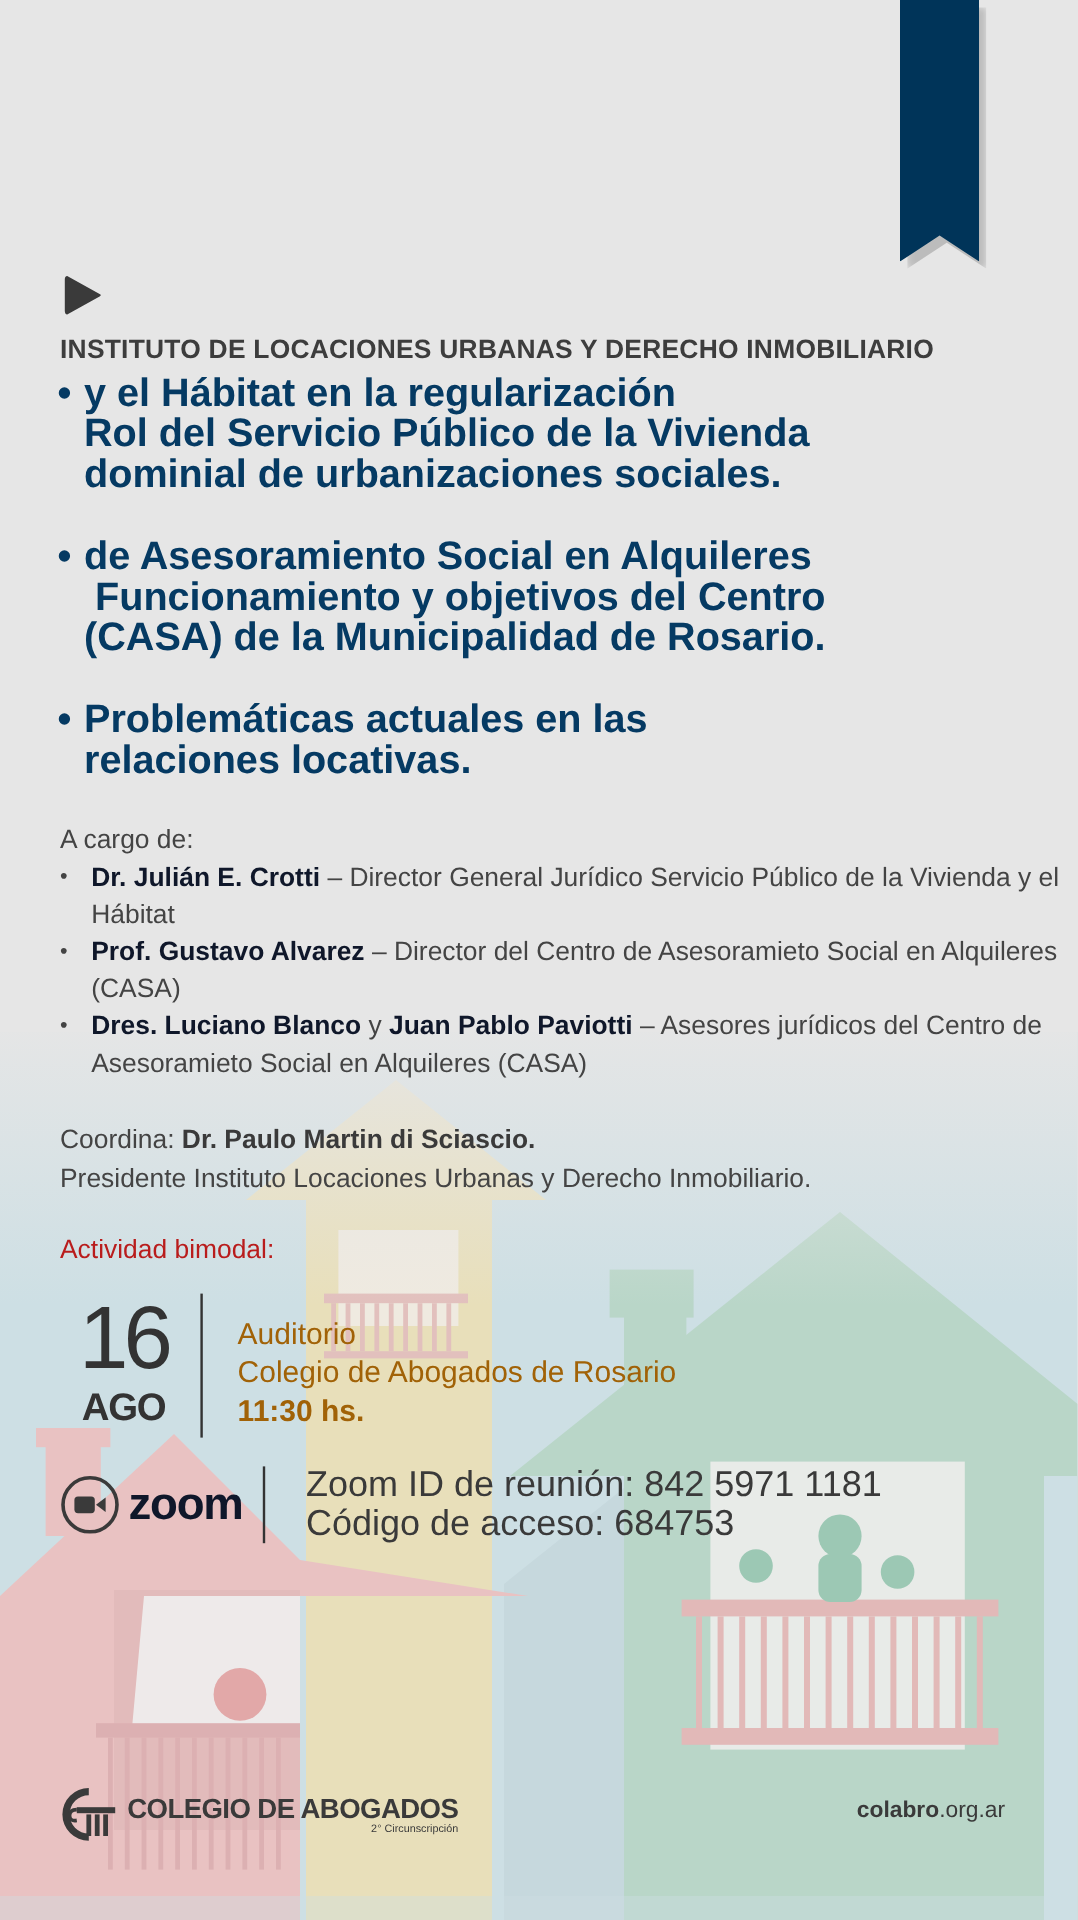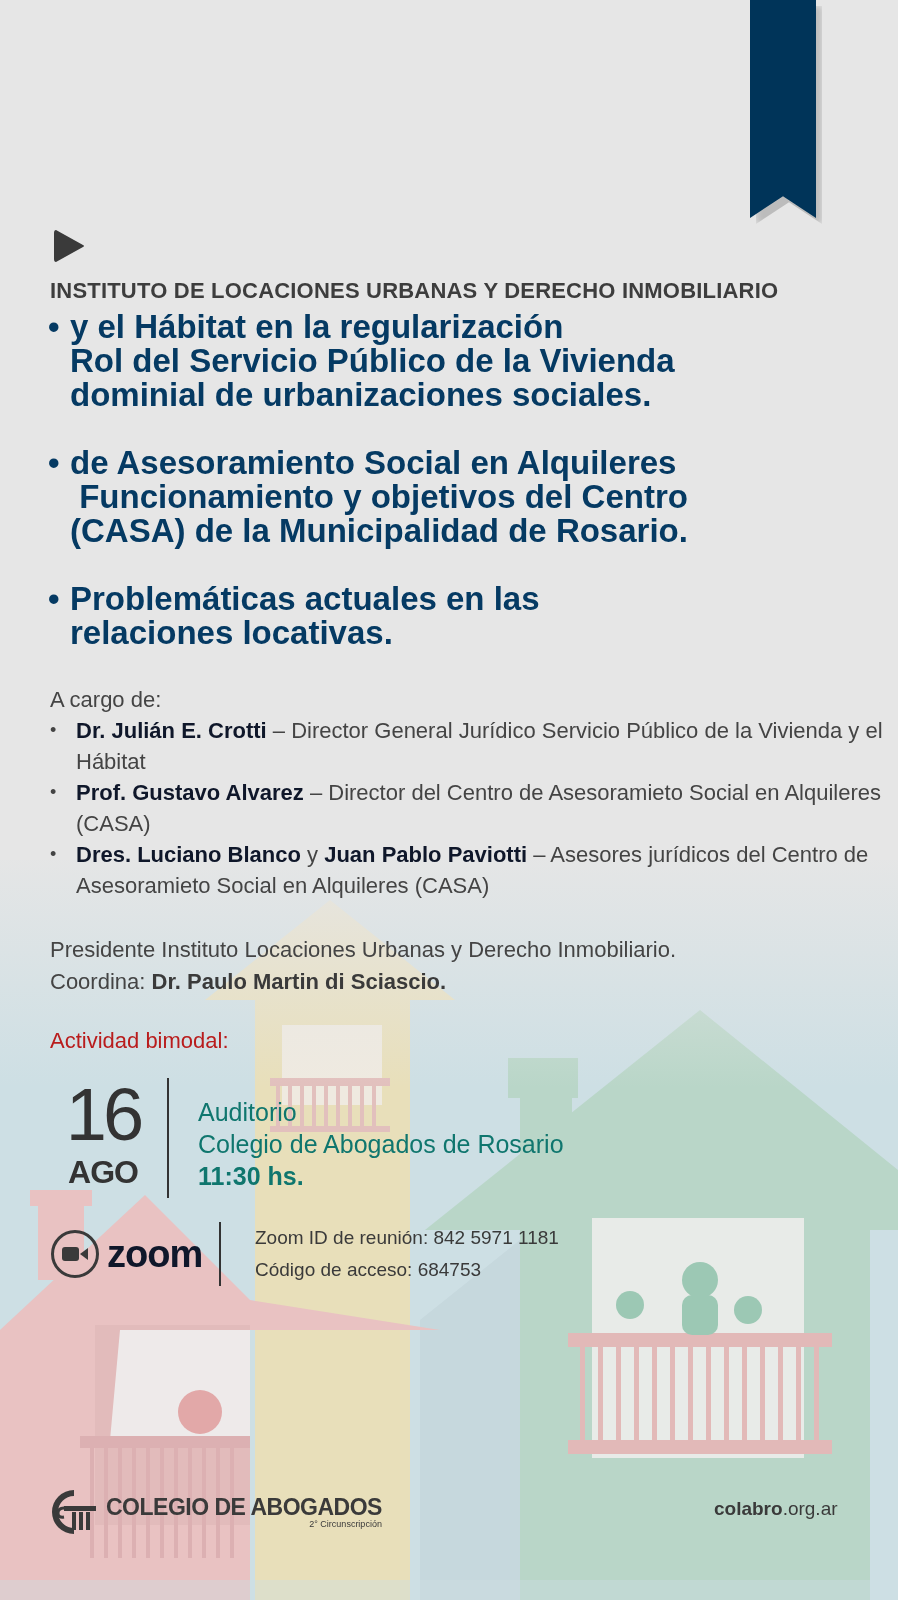--- a/index.html
+++ b/index.html
@@ -48,30 +48,30 @@
     .speakers li { position: relative; padding-left: 26px; }
     .speakers li .dot { position: absolute; left: 0; top: 0; font-size: 18px; }
     .speakers b { color: #0f172a; }
     .coord { position: absolute; left: 50px; top: 934px; font-size: 22px; line-height: 32px; color: #444; white-space: nowrap; }
     .coord b { color: #3a3a3a; }
     .bimodal { position: absolute; left: 50px; top: 1028px; font-size: 22px; color: #b91c1c; }
     .date-block { position: absolute; left: 58px; top: 1078px; width: 90px; text-align: center; color: #333; }
     .date-day { font-size: 74px; font-weight: normal; line-height: 74px; letter-spacing: -4px; }
     .date-month { font-size: 32px; font-weight: bold; line-height: 40px; letter-spacing: -1px; }
     .vdivider1 { position: absolute; left: 167px; top: 1078px; width: 2px; height: 120px; background: #333; }
-    .venue { position: absolute; left: 198px; top: 1096px; font-size: 25px; line-height: 32px; color: #0f766e; }
+    .venue { position: absolute; left: 198px; top: 1096px; font-size: 25px; line-height: 32px; color: #a16207; }
     .venue .time { font-weight: bold; }
     .zoom-logo { position: absolute; left: 51px; top: 1230px; display: flex; align-items: center; }
     .zoom-circle {
       width: 48px; height: 48px; border: 3px solid #3a3a3a; border-radius: 50%;
       display: flex; align-items: center; justify-content: center; margin-right: 8px;
     }
     .zoom-word { font-size: 38px; font-weight: bold; color: #0f172a; letter-spacing: -1px; }
     .vdivider2 { position: absolute; left: 219px; top: 1222px; width: 2px; height: 64px; background: #333; }
-    .zoom-info { position: absolute; left: 255px; top: 1222px; font-size: 19px; line-height: 32px; color: #3a3a3a; white-space: nowrap; }
+    .zoom-info { position: absolute; left: 255px; top: 1222px; font-size: 30px; line-height: 32px; color: #3a3a3a; white-space: nowrap; }
     .footer-logo { position: absolute; left: 50px; top: 1488px; display: flex; align-items: center; text-align: right; }
     .logo-mark { width: 48px; height: 48px; margin-right: 8px; }
     .logo-text { display: flex; flex-direction: column; align-items: flex-end; }
     .logo-name { font-size: 23px; font-weight: bold; color: #3a3a3a; letter-spacing: -0.5px; line-height: 24px; }
     .logo-sub { font-size: 9px; color: #3a3a3a; line-height: 10px; }
     .site { position: absolute; left: 714px; top: 1498px; font-size: 19px; color: #3a3a3a; }
     .site b { font-weight: bold; }
   </style>
 </head>
 <body>
@@ -201,24 +201,24 @@
         <b>Prof. Gustavo Alvarez</b><span> – Director del Centro de Asesoramieto Social en Alquileres (CASA)</span>
       </li>
       <li>
         <span class="dot">•</span>
         <b>Dres. Luciano Blanco</b><span style="white-space:pre;"> y </span><b>Juan Pablo Paviotti</b><span> – Asesores jurídicos del Centro de Asesoramieto Social en Alquileres (CASA)</span>
       </li>
     </ul>
   </div>
 
   <div class="coord">
-    <div>Presidente Instituto Locaciones Urbanas y Derecho Inmobiliario.</div>
     <div>
       <span style="white-space:pre;">Coordina: </span><b>Dr. Paulo Martin di Sciascio.</b>
     </div>
+    <div>Presidente Instituto Locaciones Urbanas y Derecho Inmobiliario.</div>
   </div>
 
   <div class="bimodal">Actividad bimodal:</div>
 
   <div class="date-block">
     <div class="date-day">16</div>
     <div class="date-month">AGO</div>
   </div>
   <div class="vdivider1"></div>
   <div class="venue">

